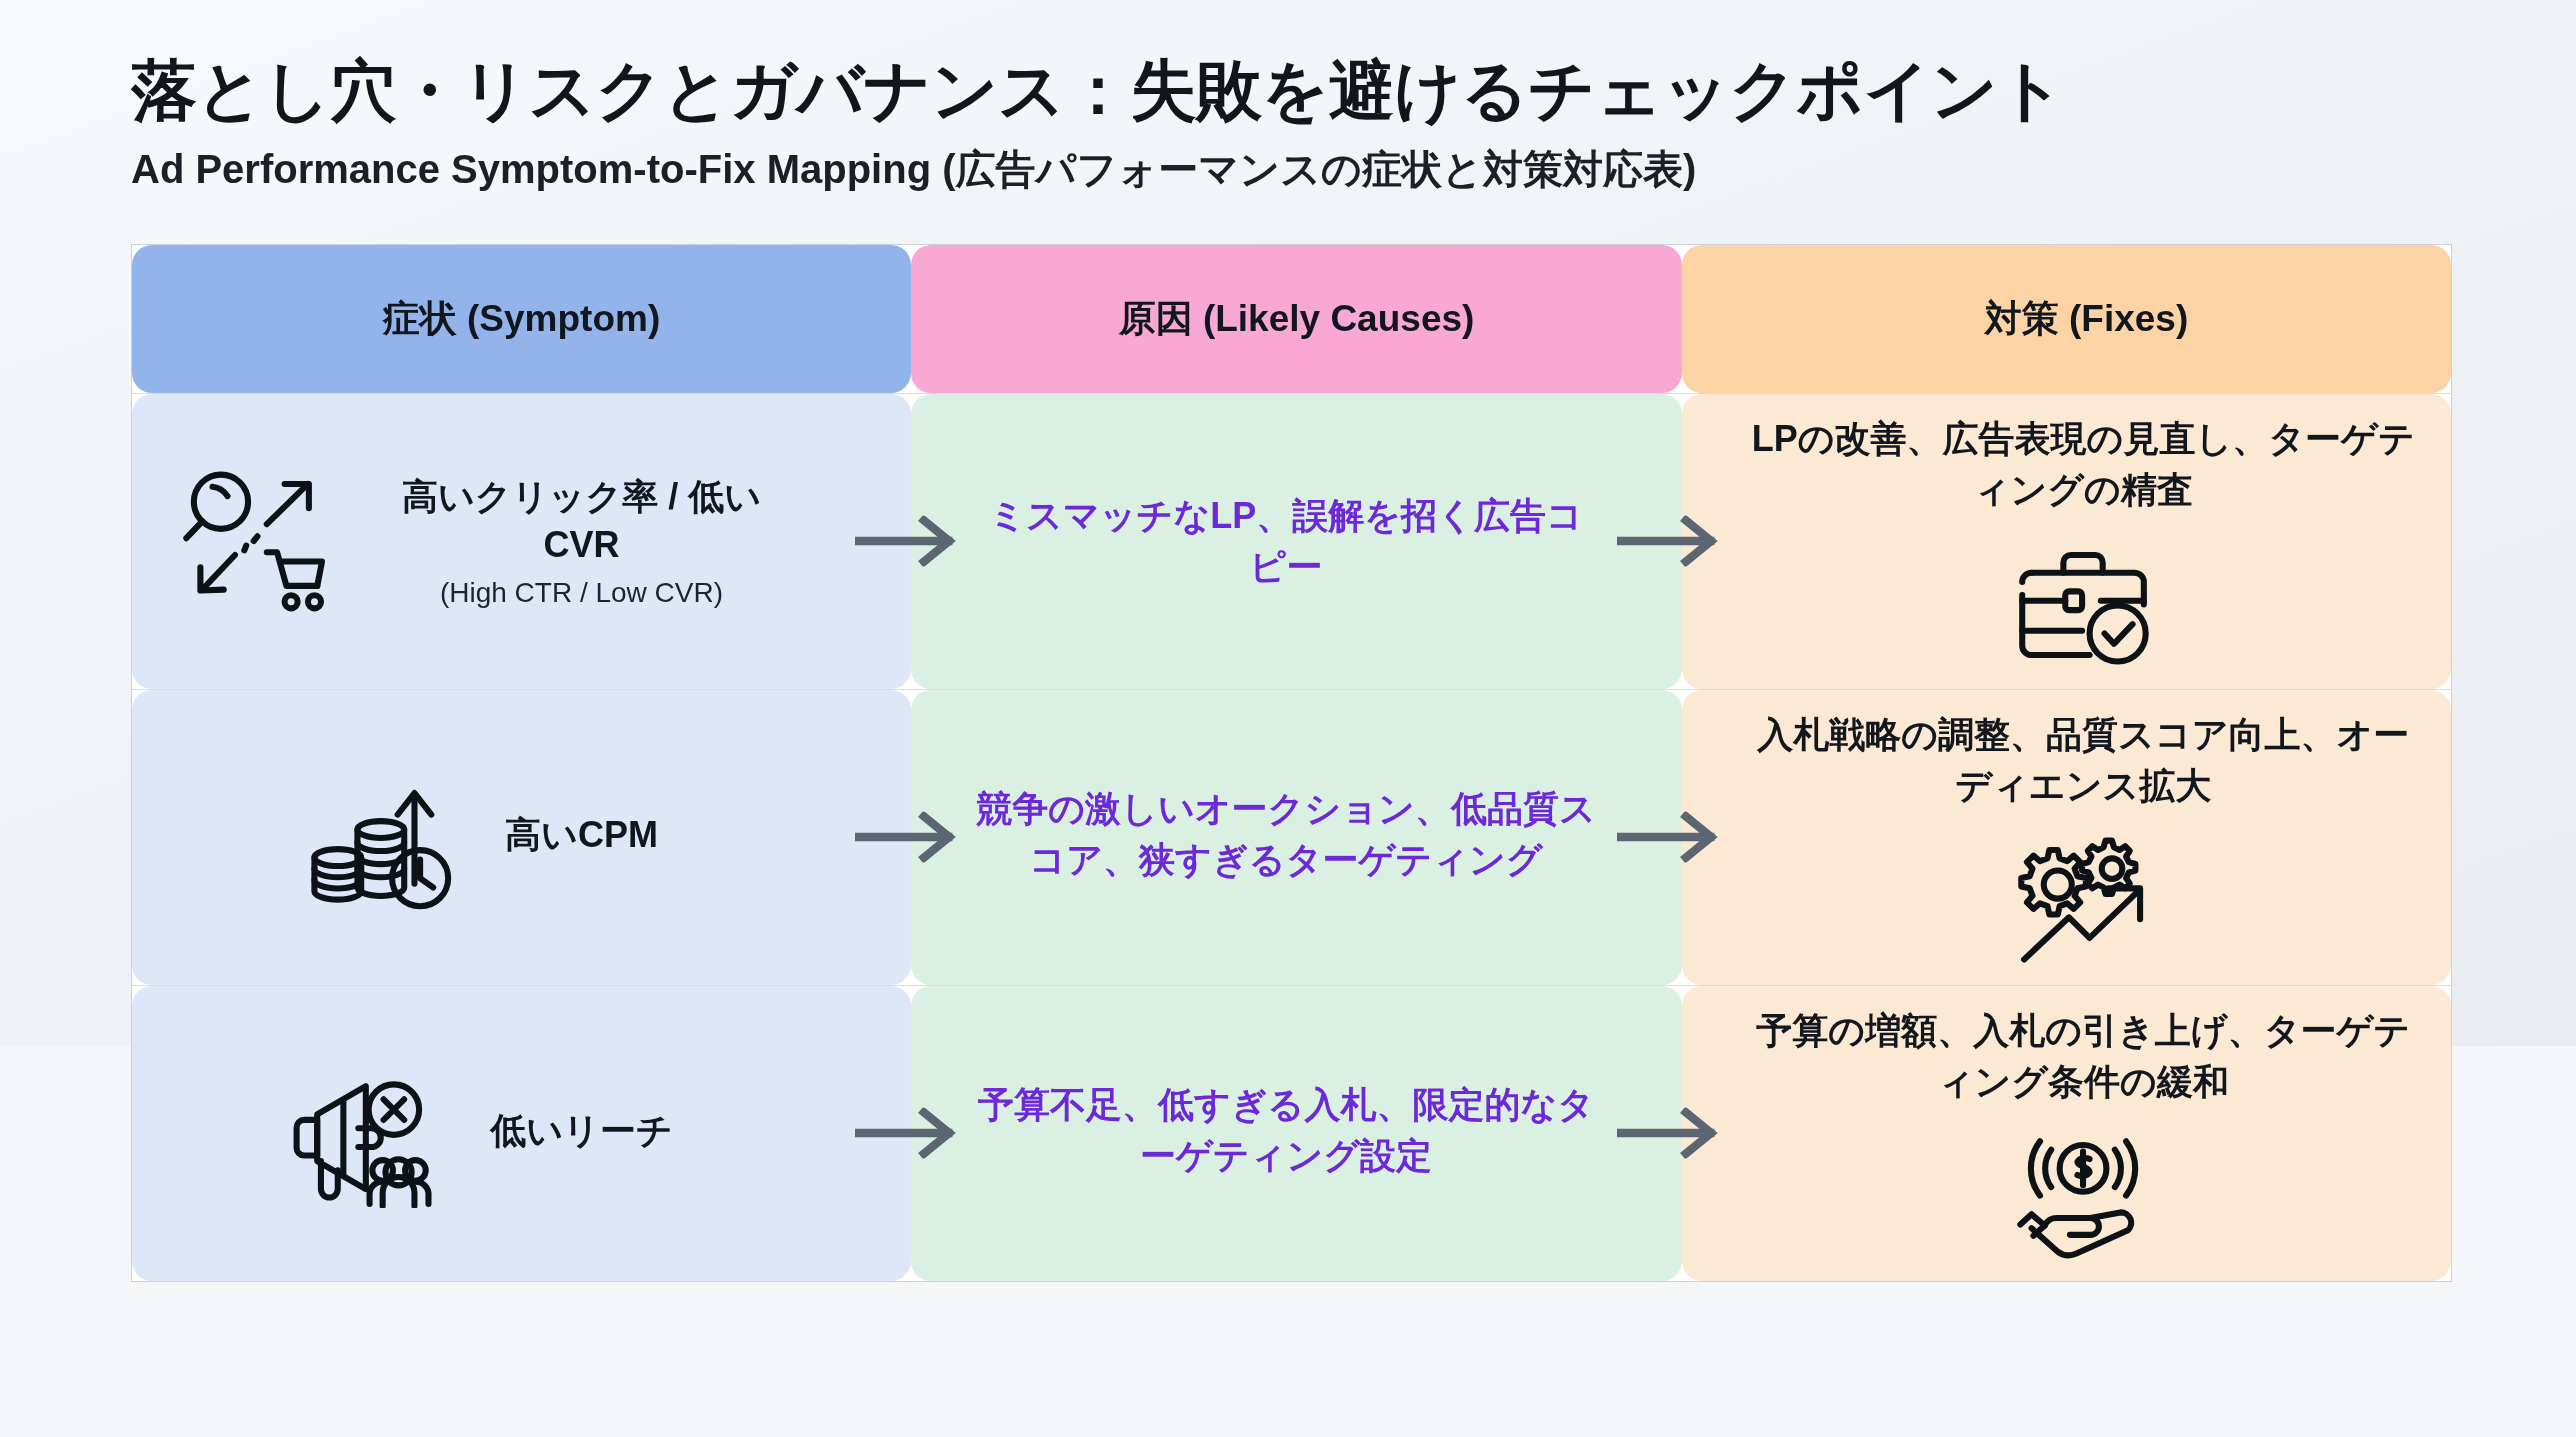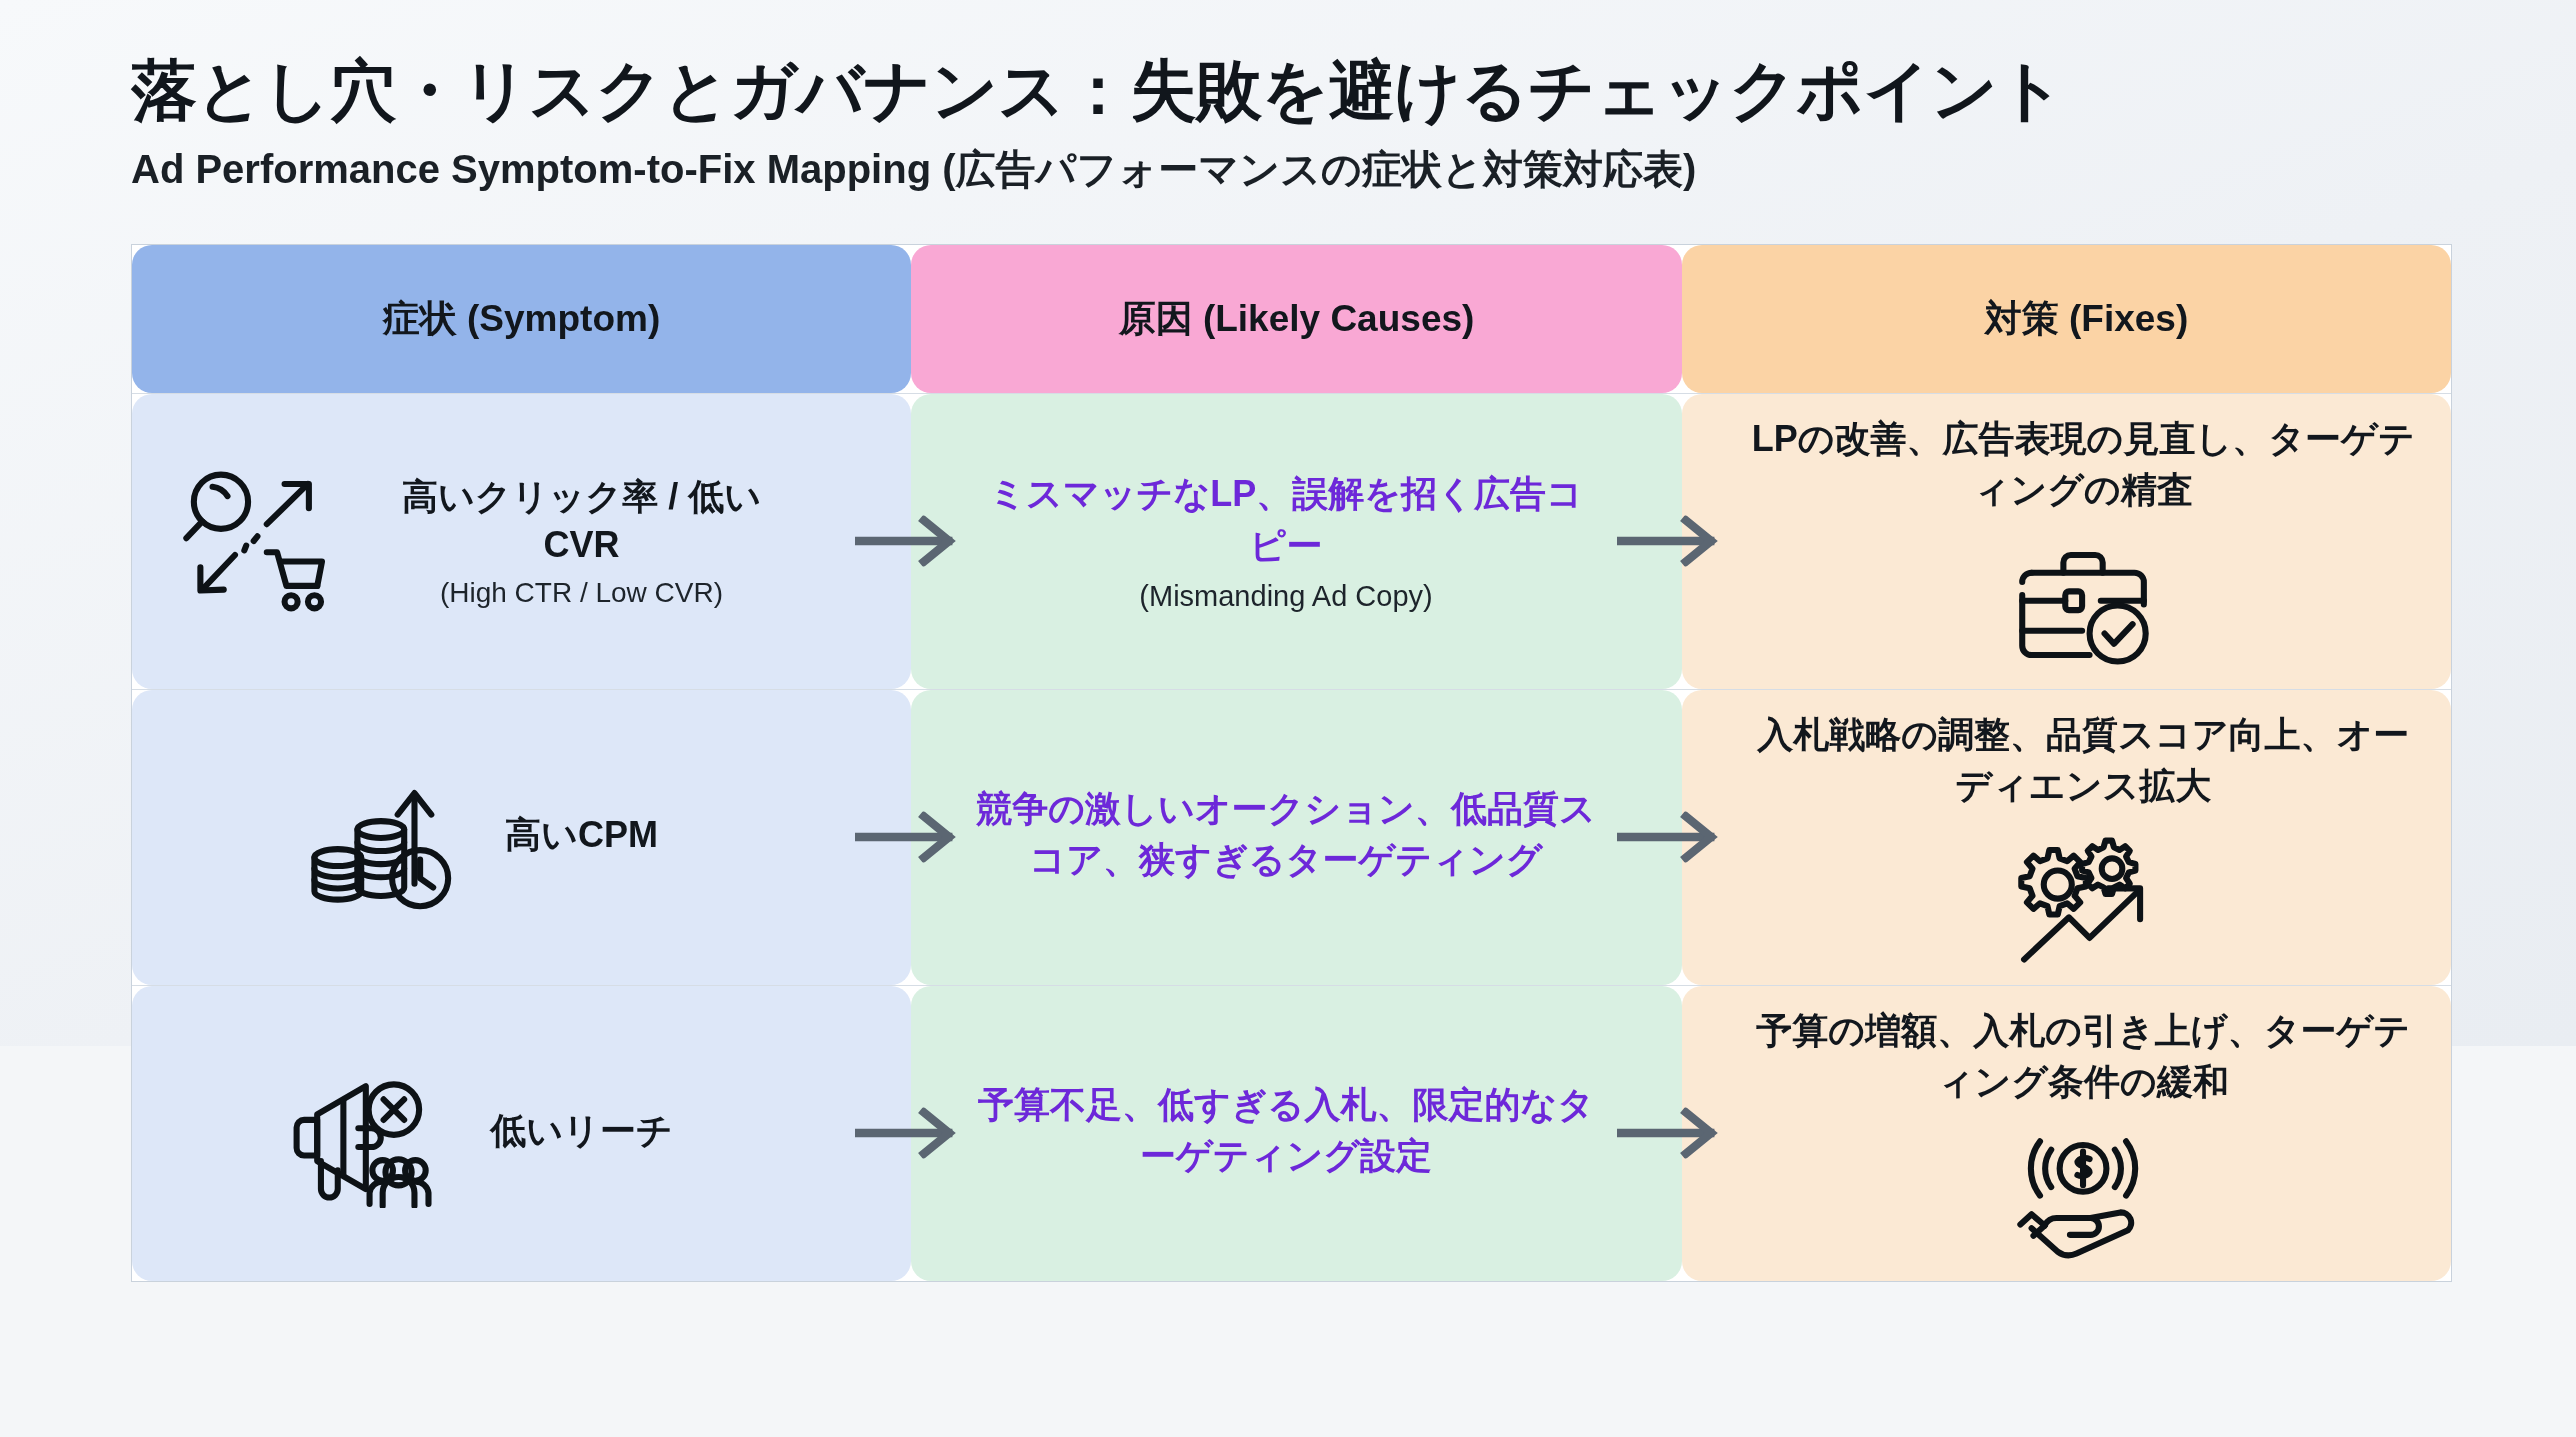--- a/index.html
+++ b/index.html
@@ -208,21 +208,20 @@
           <svg width="110" height="51" viewBox="0 0 118 54" fill="none" stroke="#5b6672" stroke-width="9" stroke-linecap="square" stroke-linejoin="miter">
             <path d="M4 27 L100 27"></path>
             <path d="M74 5 L101 27 L74 49"></path>
           </svg>
         </div>
       </div>
 
       <div class="cell col-cause body-cause">
         <div class="cause-text">
           <div class="cause-main">ミスマッチなLP、誤解を招く広告コピー</div>
-          <div class="cause-sub">(Mismanding Ad Copy)</div>
         </div>
         <div class="arrow arrow-b">
           <svg width="110" height="51" viewBox="0 0 118 54" fill="none" stroke="#5b6672" stroke-width="9" stroke-linecap="square" stroke-linejoin="miter">
             <path d="M4 27 L100 27"></path>
             <path d="M74 5 L101 27 L74 49"></path>
           </svg>
         </div>
       </div>
 
       <div class="cell col-fix body-fix">

